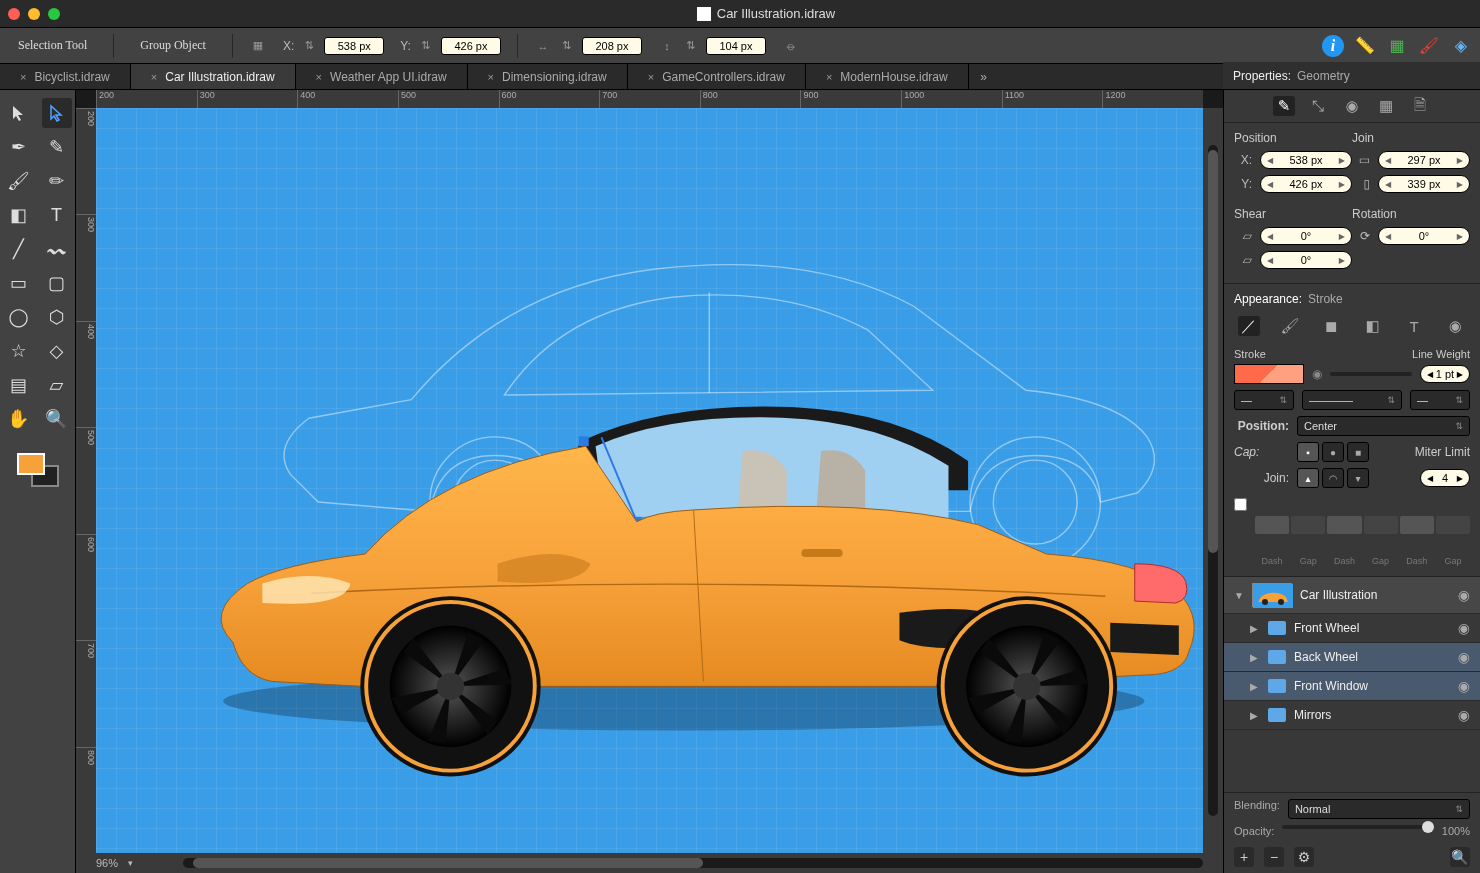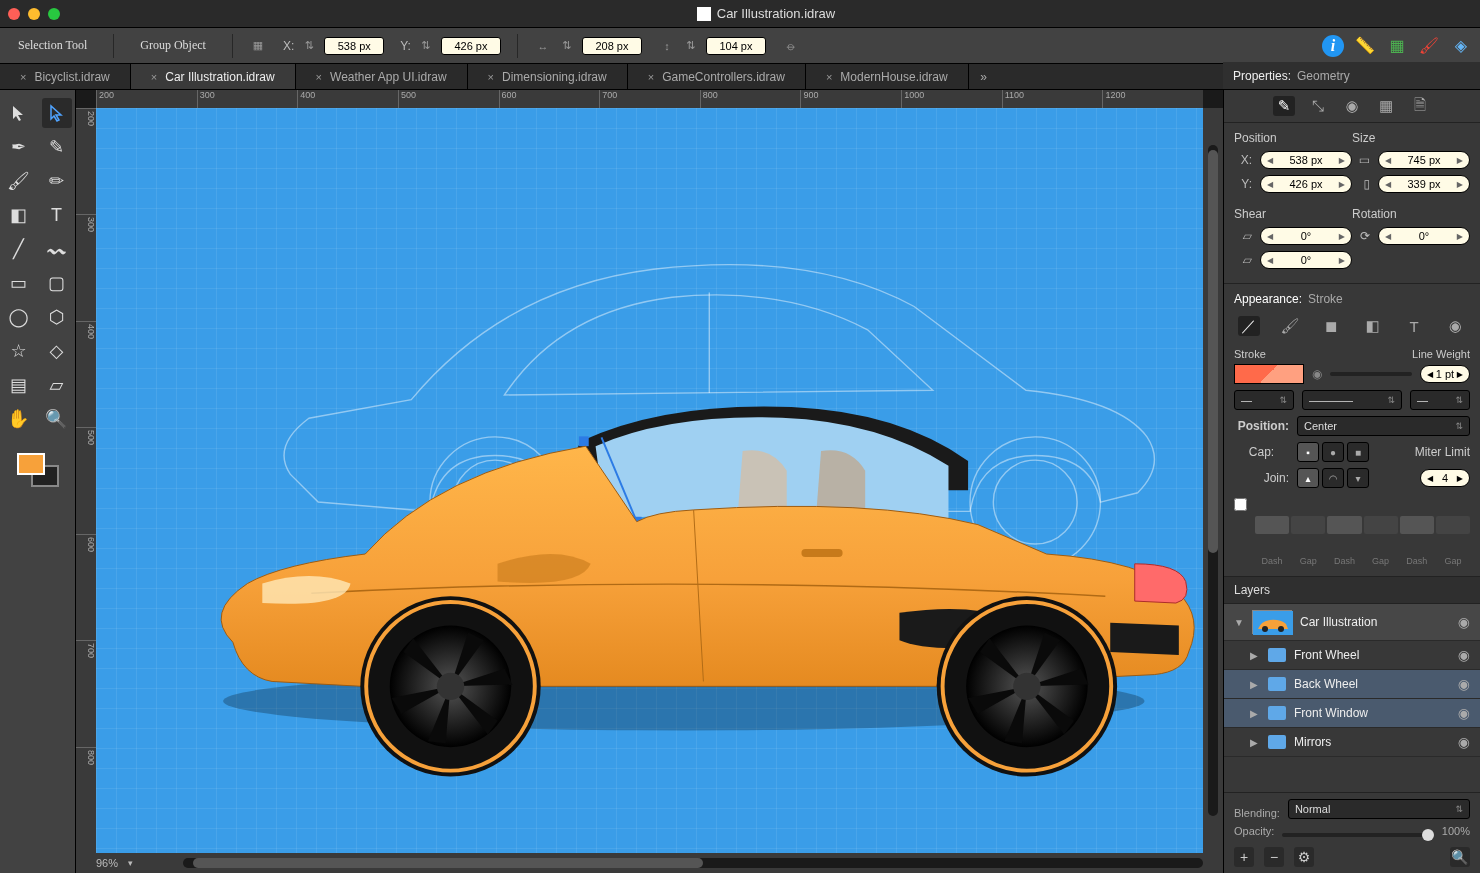--- a/index.html
+++ b/index.html
@@ -94,21 +94,21 @@
 .layer-list { }
 .layer-item { display:flex; align-items:center; gap:8px; padding:6px 10px; border-bottom:1px solid #2a2a2a; }
 .layer-item.master { background:#474747; }
 .layer-item.sel { background:#4a5a6e; }
 .layer-item .tri { width:10px; font-size:10px; color:#aaa;}
 .layer-item .thumb { width:40px; height:24px; background:#2196f3; border:1px solid #888; }
 .layer-item .thumbf { width:18px; height:14px; background:#5fa8e8; border-radius:2px;}
 .layer-item .name { flex:1; color:#eee; font-size:12px; }
 .layer-item .eye { color:#aaa; font-size:14px;}
 .layers-foot { margin-top:auto; padding:6px 10px; display:flex; flex-direction:column; gap:6px; border-top:1px solid #222;}
-.layers-foot .row { display:flex; align-items:flex-end; gap:8px; font-size:11px; color:#aaa;}
+.layers-foot .row { display:flex; align-items:flex-start; gap:8px; font-size:11px; color:#aaa;}
 .slider { flex:1; height:4px; background:#222; border-radius:2px; position:relative; }
 .slider .knob { position:absolute; right:0; top:-4px; width:12px; height:12px; background:#ddd; border-radius:50%; }
 .layer-btns { display:flex; gap:10px; justify-content:flex-start; padding-top:4px;}
 .layer-btns .lb { width:20px; height:20px; display:flex; align-items:center; justify-content:center; background:#2a2a2a; border-radius:3px; font-size:14px; color:#ccc;}
 
 
 .props-tabs { position:absolute; top:62px; right:0; width:257px; height:28px; background:#2f2f2f; display:flex; align-items:center; padding:0 10px; font-size:12px; border-bottom:1px solid #000; gap:6px;}
 .props-tabs .lbl { color:#eee; }
 .props-tabs .sub { color:#aaa; }
 </style>
@@ -403,26 +403,26 @@
           <div class="field-row">
               <span class="lbl">Y:</span>
               <div class="spinbox">
                 <span class="arrow">◀</span>
                 <span>426 px</span>
                 <span class="arrow">▶</span>
               </div>
             </div>
         </div>
         <div>
-          <div class="collabel">Size</div>
+          <div class="collabel">Join</div>
           <div class="field-row">
               <span class="lbl">▭</span>
               <div class="spinbox">
                 <span class="arrow">◀</span>
-                <span>745 px</span>
+                <span>297 px</span>
                 <span class="arrow">▶</span>
               </div>
             </div>
           <div class="field-row">
               <span class="lbl">▯</span>
               <div class="spinbox">
                 <span class="arrow">◀</span>
                 <span>339 px</span>
                 <span class="arrow">▶</span>
               </div>
@@ -505,21 +505,21 @@
           </div>
       </div>
       <div class="field-row">
         <span style="width:55px; text-align:right;font-weight:bold;">Position:</span>
         <div class="combo">
             <span>Center</span>
             <span class="chev">⇅</span>
           </div>
       </div>
       <div class="field-row">
-        <span style="width:55px; text-align:center;">Cap:</span>
+        <span style="width:55px; text-align:left;font-style:italic;">Cap:</span>
         <div class="btn-set">
           <div class="b sel">▪</div>
           <div class="b">●</div>
           <div class="b">■</div>
         </div>
         <span style="flex:1; text-align:right;">Miter Limit</span>
       </div>
       <div class="field-row">
         <span style="width:55px; text-align:right;">Join:</span>
         <div class="btn-set">
@@ -549,21 +549,20 @@
             <div style="flex:1;font-size:9px;text-align:center;color:#777;">Gap</div>
             <div style="flex:1;font-size:9px;text-align:center;color:#777;">Dash</div>
             <div style="flex:1;font-size:9px;text-align:center;color:#777;">Gap</div>
             <div style="flex:1;font-size:9px;text-align:center;color:#777;">Dash</div>
             <div style="flex:1;font-size:9px;text-align:center;color:#777;">Gap</div>
           </div>
         </div>
       </div>
     </div>
 
-    <div class="layers-hd">Layers</div>
     <div class="layer-list">
       <div class="layer-item master">
         <span class="tri">▼</span>
         <div class="thumb">
           <svg width="40" height="24" viewBox="0 0 40 24">
               <rect width="40" height="24" fill="#3a9de8"></rect>
               <path d="M5 18 q3 -8 12 -9 q10 -1 16 4 l2 5 z" fill="#f7a13a"></path>
               <circle cx="12" cy="18" r="3" fill="#222"></circle>
               <circle cx="28" cy="18" r="3" fill="#222"></circle>
             </svg>

